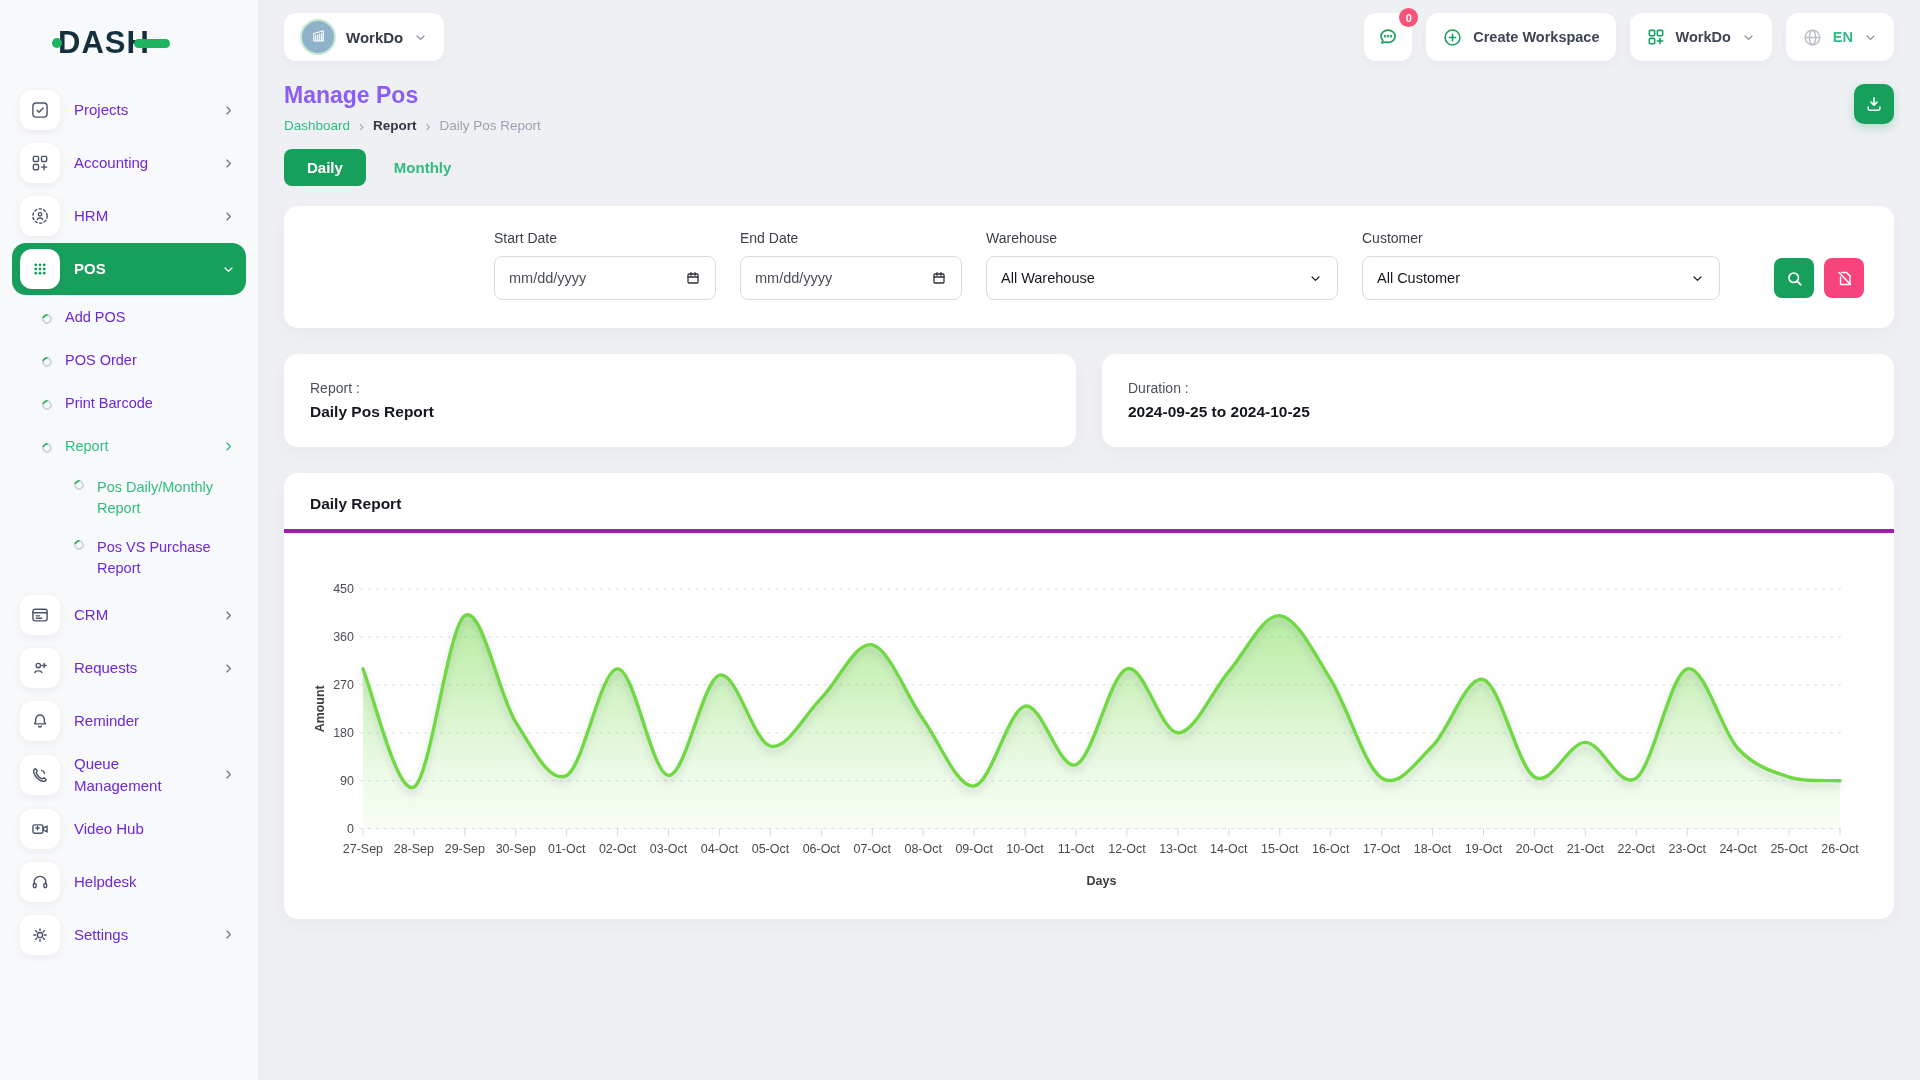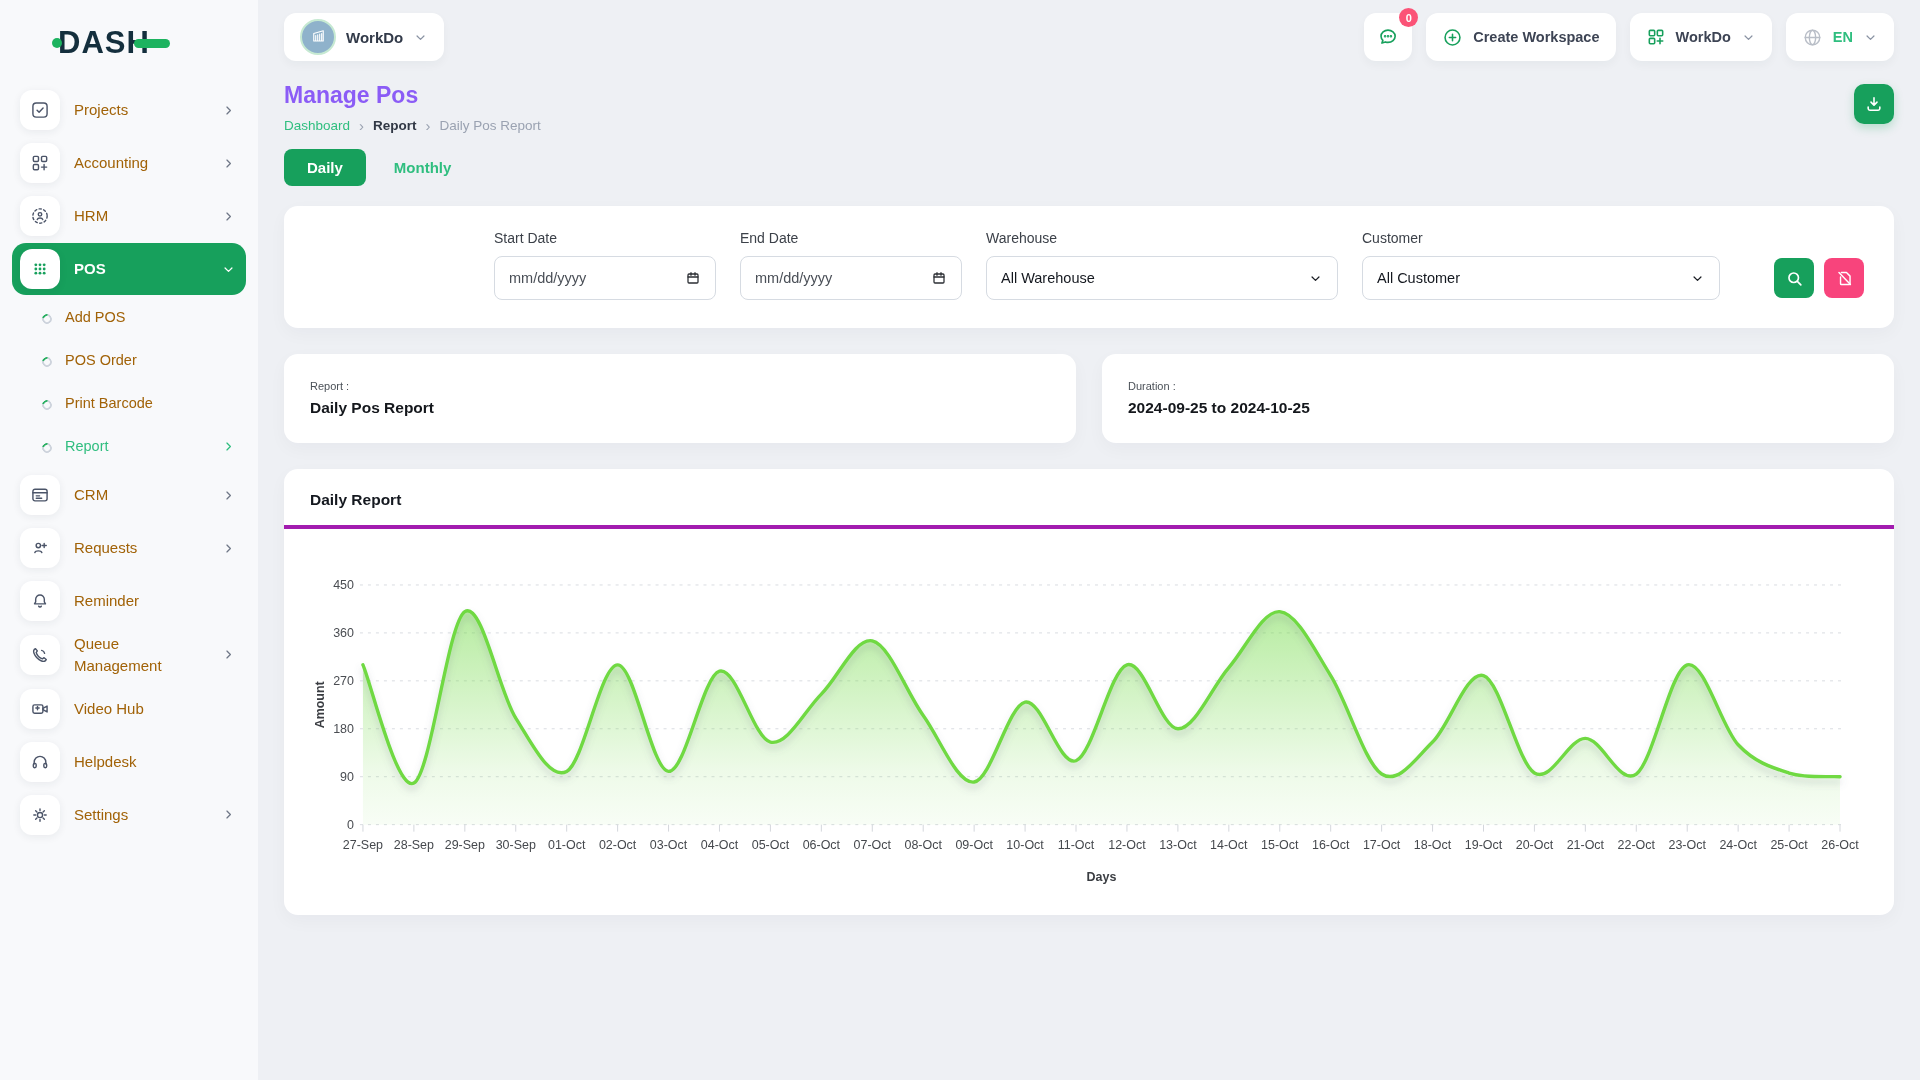--- a/index.html
+++ b/index.html
@@ -11,21 +11,21 @@
   
   aside { width:258px; min-width:258px; background:#f8f9fb; height:100%; padding:18px 12px 10px 12px; overflow:hidden; }
   .logo { display:flex; align-items:center; margin:4px 0 22px 40px; cursor:pointer; position:relative; height:40px; }
   .logo-dot { width:10px; height:10px; border-radius:50%; background:#1db35f; margin-right:-4px; position:relative; top:1px; }
   .logo-text { font-size:31px; font-weight:900; letter-spacing:1px; color:#142f3d; line-height:1; }
   .logo-bar { width:36px; height:9px; border-radius:5px; background:#1db35f; margin-left:-16px; position:relative; top:1px; }
 
   .si-row { display:flex; align-items:center; cursor:pointer; }
   .si-row.lvl0 { padding:5px 10px 5px 8px; gap:14px; border-radius:14px; margin:1px 0; min-height:52px; }
   .si-tile { width:40px; height:40px; min-width:40px; background:#ffffff; border-radius:12px; display:flex; align-items:center; justify-content:center; box-shadow:0 2px 8px rgba(30,41,59,.07); }
-  .si-label { font-size:15px; color:#a16207; font-weight:500; line-height:1.45; }
+  .si-label { font-size:15px; color:#6d28d9; font-weight:500; line-height:1.45; }
   .si-chev { margin-left:auto; display:flex; color:#6f7787; }
   .si-row.lvl0.active { background:#17a05c; }
   .si-row.lvl0.active .si-label { color:#ffffff; font-weight:700; }
   .si-row.lvl0.active .si-chev { color:#ffffff; }
   .si-row.lvl1 { padding:11px 10px 11px 30px; gap:13px; }
   .si-row.lvl2 { padding:9px 10px 9px 62px; gap:13px; align-items:flex-start; }
   .si-row.lvl1 .si-label, .si-row.lvl2 .si-label { font-size:14.5px; }
   .si-row.lvl2 .si-label { max-width:150px; }
   .si-row.sub.active .si-label { color:#2fbe7f; }
   .si-row.sub.active .si-chev { color:#2fbe7f; }
@@ -72,21 +72,21 @@
   .select .sel-chev { margin-left:auto; display:flex; color:#1b1e24; }
   .w-wh { width:352px; }
   .w-cu { width:358px; }
   .filter-actions { display:flex; gap:10px; margin-left:30px; padding-bottom:2px; }
   .sq-btn { width:40px; height:40px; border-radius:8px; border:none; display:flex; align-items:center; justify-content:center; cursor:pointer; }
   .sq-green { background:#17a05c; }
   .sq-pink { background:#f8447c; }
 
   .info-row { display:grid; grid-template-columns:1fr 1fr; gap:26px; margin-top:26px; }
   .info-card { padding:26px; }
-  .info-label { font-size:11px; color:#4b5158; }
+  .info-label { font-size:14px; color:#4b5158; }
   .info-value { font-size:15.5px; font-weight:700; color:#14171c; margin-top:7px; }
 
   .chart-card { margin-top:26px; padding:22px 0 18px 0; }
   .chart-head { padding:0 26px 16px 26px; border-bottom:4px solid #a21caf; }
   .chart-title { font-size:15.5px; font-weight:700; color:#14181f; }
   .chart-wrap { padding:20px 26px 0 26px; }
   svg text { font-family:"Liberation Sans", sans-serif; }
 </style>
 </head>
 <body>
@@ -179,20 +179,28 @@
           <span class="si-label">Print Barcode</span>
         </div>
         <div class="si-row lvl1 sub active">
           <span class="si-bullet"></span>
           <span class="si-label">Report</span>
           <span class="si-chev" style="color: rgb(47, 190, 127);">
             <svg width="15" height="15" viewBox="0 0 24 24" fill="none" stroke="currentColor" stroke-width="2" stroke-linecap="round" stroke-linejoin="round">
               <path d="M9.5 6.5l5.5 5.5-5.5 5.5"></path>
             </svg>
           </span>
+        </div>
+        <div class="si-row lvl2 sub active">
+          <span class="si-bullet"></span>
+          <span class="si-label">Pos Daily/Monthly Report</span>
+        </div>
+        <div class="si-row lvl2 sub">
+          <span class="si-bullet"></span>
+          <span class="si-label">Pos VS Purchase Report</span>
         </div>
         <div class="si-row lvl0">
           <span class="si-tile">
             <svg width="20" height="20" viewBox="0 0 24 24" fill="none" stroke="#4b5468" stroke-width="1.7" stroke-linecap="round" stroke-linejoin="round">
               <rect x="3.5" y="5" width="17" height="14" rx="2.5"></rect>
               <path d="M3.5 9.2h17M7.5 13h4M7.5 15.8h6.5"></path>
             </svg>
           </span>
           <span class="si-label">CRM</span>
           <span class="si-chev">

